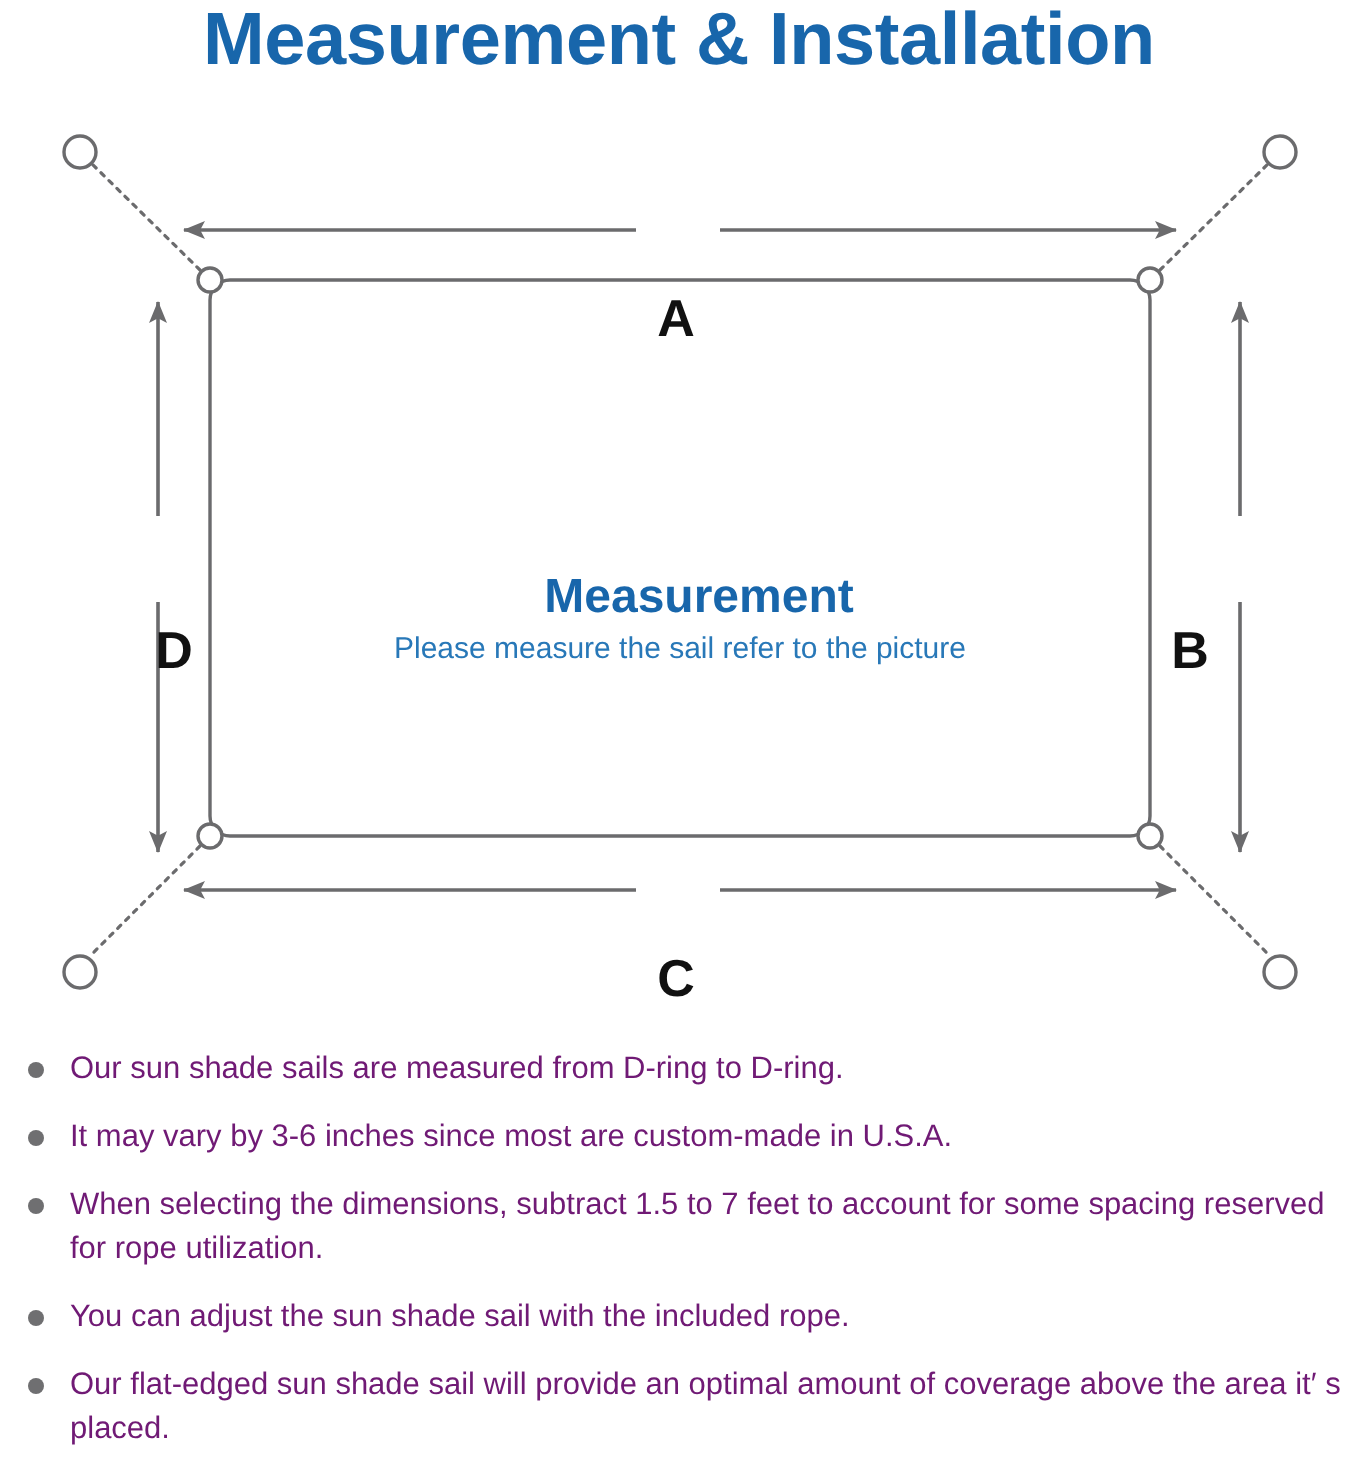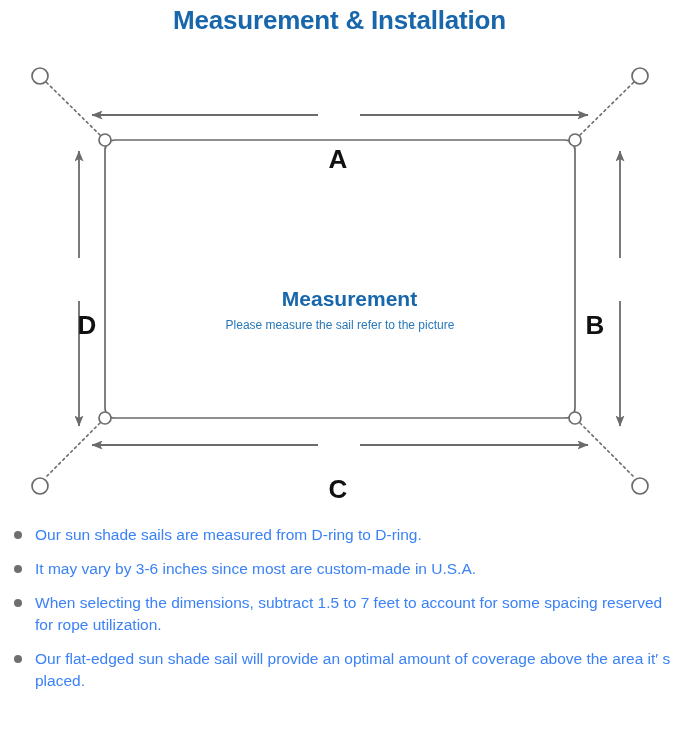--- a/index.html
+++ b/index.html
@@ -23,21 +23,21 @@
 
   
   #title {
     position: absolute;
     left: 0;
     top: 0;
     width: 679px;
     height: 46px;
     line-height: 40px;
     text-align: center;
-    font-size: 26px;
+    font-size: 37px;
     font-weight: bold;
     color: #1866ab;
     letter-spacing: -0.2px;
     white-space: nowrap;
   }
 
   
   #diagram {
     position: absolute;
     left: 0;
@@ -52,29 +52,29 @@
   
   .center-block {
     position: absolute;
     left: 105px;
     top: 240px;
     width: 470px;
     text-align: center;
     pointer-events: none;
   }
   .center-title {
-    font-size: 21px;
+    font-size: 24px;
     font-weight: bold;
     color: #1866ab;
     line-height: 26px;
     white-space: nowrap;
     margin-left: 19px;
   }
   .center-sub {
-    font-size: 12px;
+    font-size: 15px;
     font-weight: normal;
     color: #2878b8;
     line-height: 20px;
     margin-top: 3px;
     white-space: nowrap;
   }
 
   .dim-label {
     position: absolute;
     font-size: 26px;
@@ -94,21 +94,21 @@
     left: 8px;
     top: 524px;
     width: 671px;
   }
   .note {
     position: relative;
     padding-left: 27px;
     margin-bottom: 12px;
     font-size: 15.5px;
     line-height: 22px;
-    color: #3b82f6;
+    color: #701a75;
   }
   .note:last-child { margin-bottom: 12px; }
   .note .bullet {
     position: absolute;
     left: 6px;
     top: 7px;
     width: 8px;
     height: 8px;
     border-radius: 50%;
     background: #6f6f71;
@@ -181,17 +181,21 @@
     <div class="note">
       <span class="bullet"></span>
       <span>It may vary by 3-6 inches since most are custom-made in U.S.A.</span>
     </div>
     <div class="note">
       <span class="bullet"></span>
       <span>When selecting the dimensions, subtract 1.5 to 7 feet to account for some spacing reserved for rope utilization.</span>
     </div>
     <div class="note">
       <span class="bullet"></span>
+      <span>You can adjust the sun shade sail with the included rope.</span>
+    </div>
+    <div class="note">
+      <span class="bullet"></span>
       <span>Our flat-edged sun shade sail will provide an optimal amount of coverage above the area it′ s placed.</span>
     </div>
   </div>
 
 </div>
 
 </body></html>

